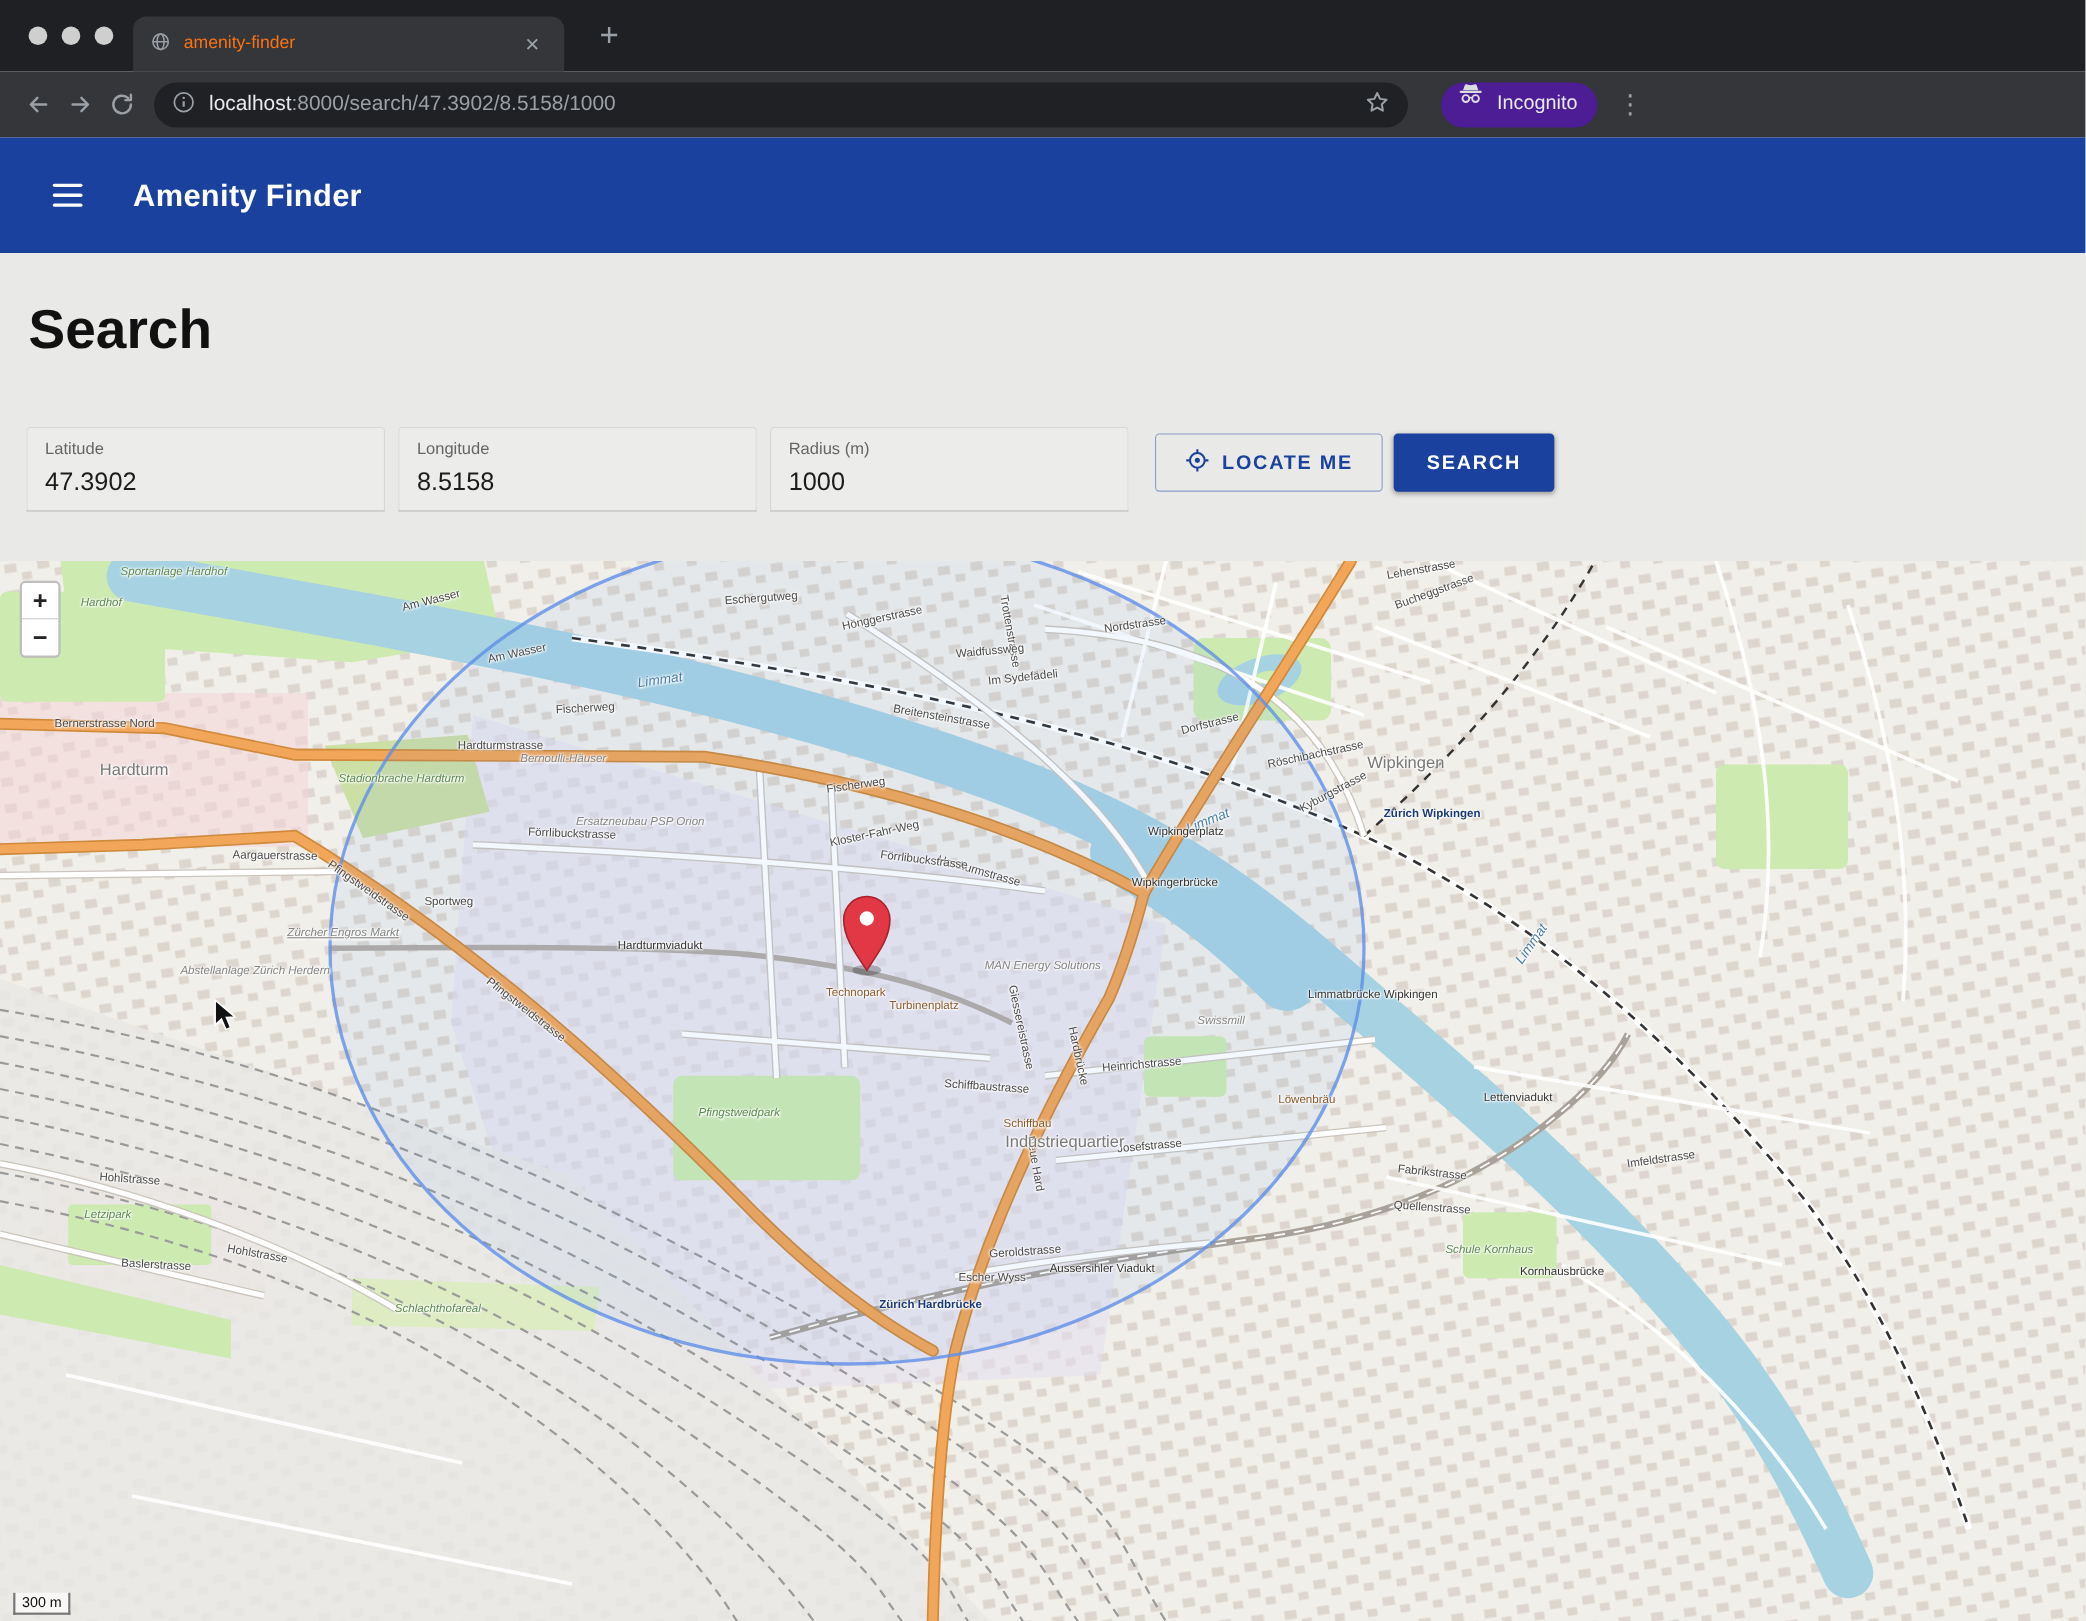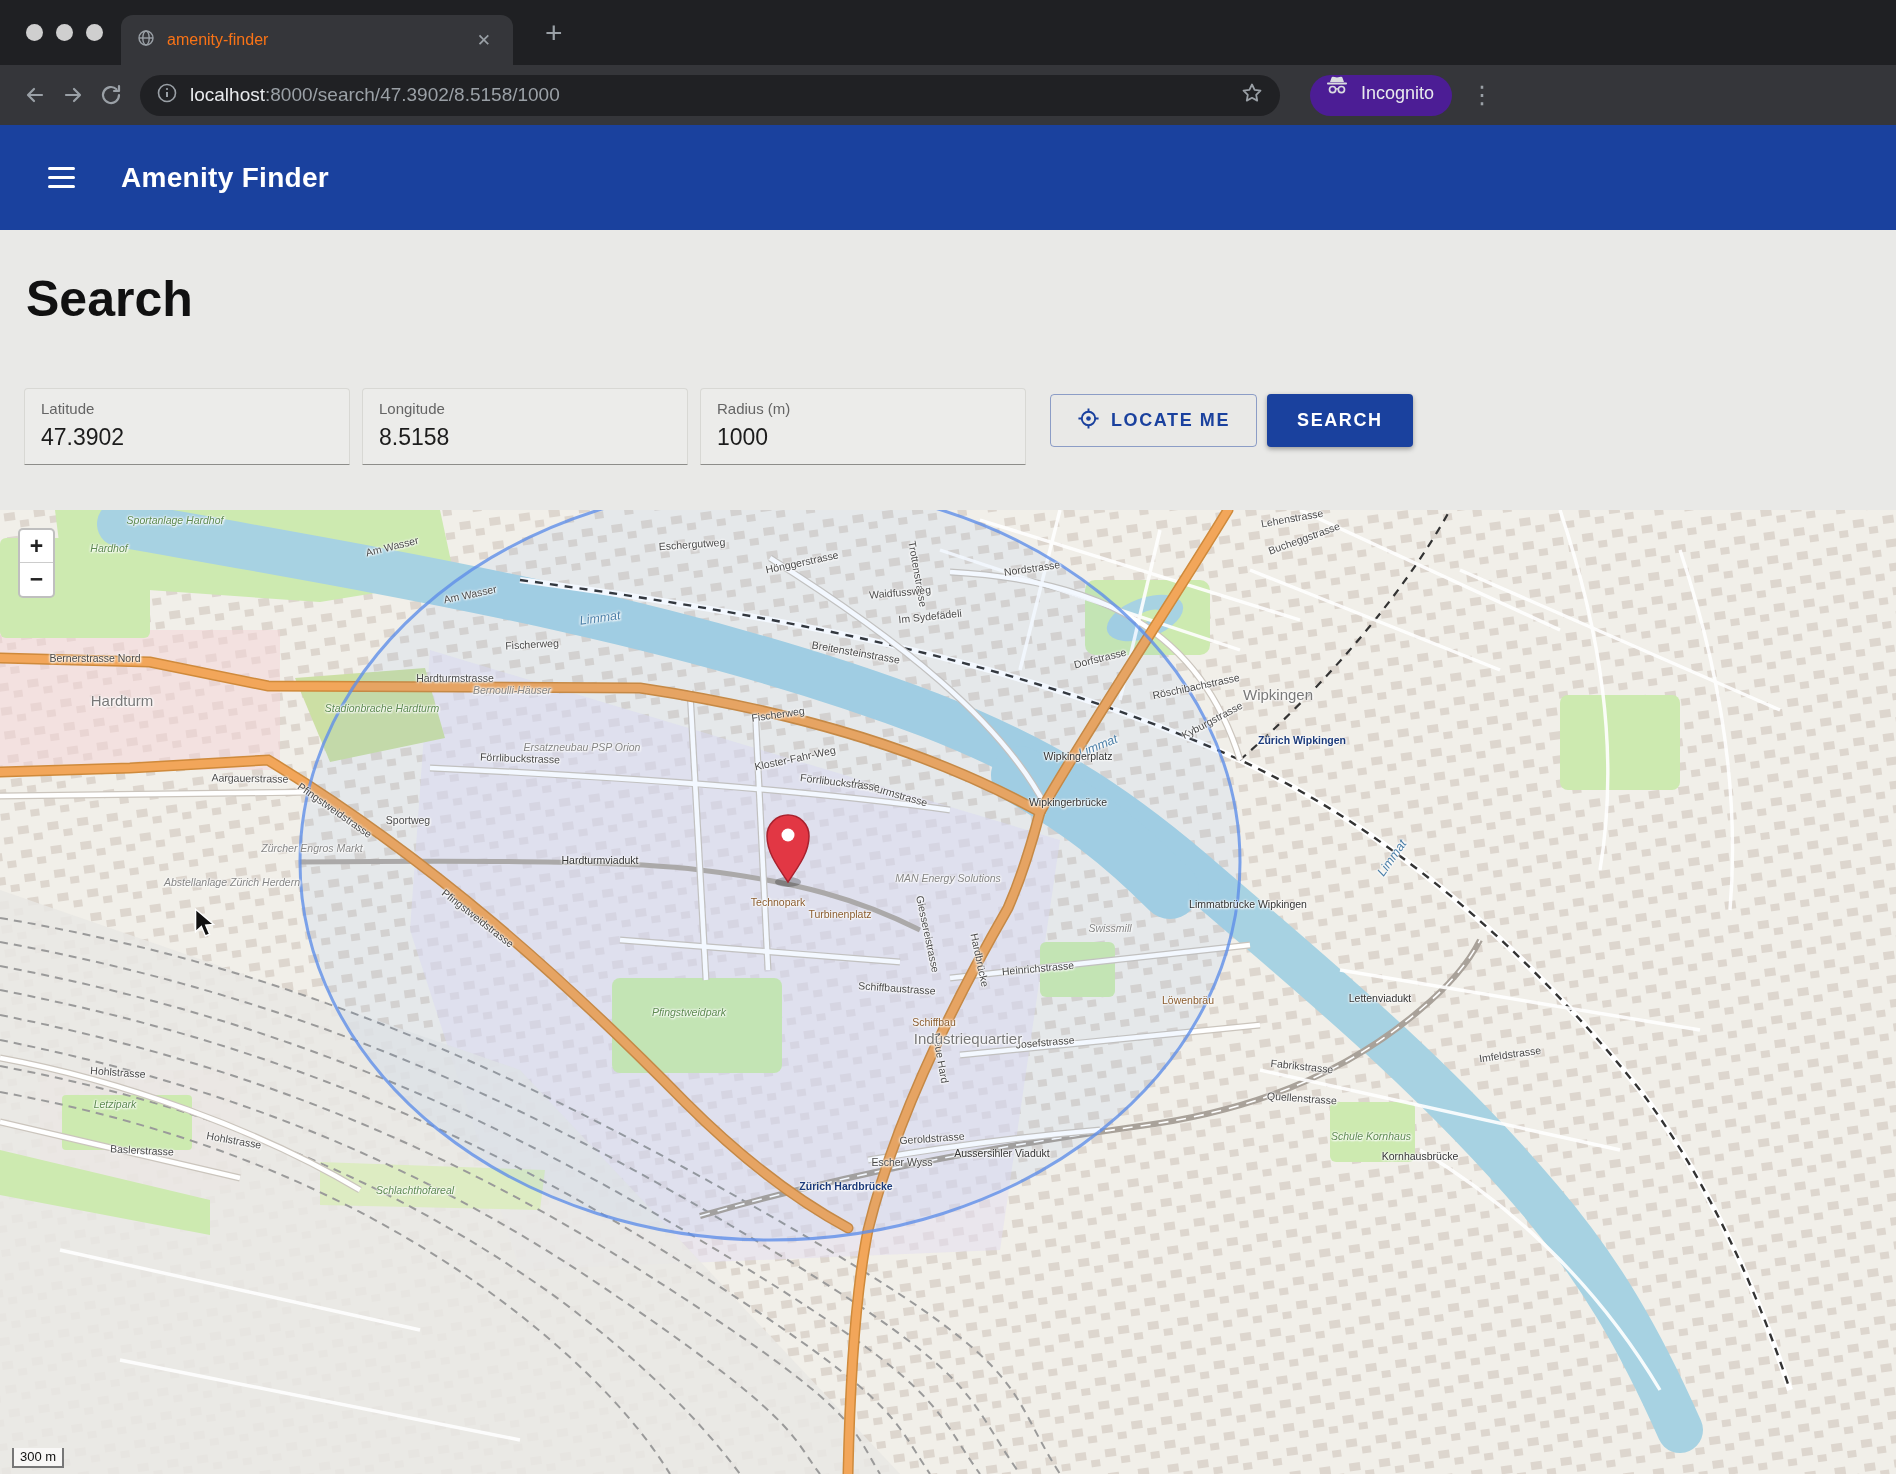--- a/index.html
+++ b/index.html
@@ -50,21 +50,21 @@
   .btn-filled { background:#1a419e; color:#fff; box-shadow:0 2px 5px rgba(0,0,0,.35); padding:0 30px; }
 
   
   .map { position:relative; width:1896px; height:964px; overflow:hidden; background:#f1efe9; }
   .map svg.basemap { position:absolute; inset:0; }
   .labels { position:absolute; inset:0; pointer-events:none; }
   .lb { position:absolute; transform:translate(-50%,-50%); white-space:nowrap;
     text-shadow:0 0 3px #fff,0 0 3px #fff,0 0 2px #fff,1px 1px 2px #fff; }
   .lb.road { font-size:10.5px; color:#4a4a4a; }
   .lb.place { font-size:15px; color:#787878; }
-  .lb.area { font-size:10.5px; font-style:italic; color:#5d8a50;margin-left:17px; }
+  .lb.area { font-size:10.5px; font-style:italic; color:#5d8a50; }
   .lb.areagrey { font-size:10.5px; font-style:italic; color:#858585; }
   .lb.water { font-size:12.5px; font-style:italic; color:#4b7fa8; }
   .lb.poi { font-size:10.5px; color:#8a5c2e; }
   .lb.station { font-size:10.5px; font-weight:700; color:#1b3a7a; }
   .lb.bridge { font-size:10.5px; color:#333; }
 
   .zoomctl { position:absolute; left:18px; top:18px; width:37px; background:#fff;
     border:2px solid rgba(0,0,0,.25); border-radius:5px; overflow:hidden; z-index:5; }
   .zoomctl div { height:33px; display:flex; align-items:center; justify-content:center;
     font-size:23px; font-weight:700; color:#222; cursor:pointer; }
@@ -365,21 +365,21 @@
       <span class="lb station" style="left: 1302px; top: 230px; transform: translate(-50%, -50%) rotate(0deg);">Zürich Wipkingen</span>
       <span class="lb station" style="left: 846px; top: 676px; transform: translate(-50%, -50%) rotate(0deg);">Zürich Hardbrücke</span>
       <span class="lb area" style="left: 158px; top: 10px; transform: translate(-50%, -50%) rotate(0deg);">Sportanlage Hardhof</span>
       <span class="lb area" style="left: 92px; top: 38px; transform: translate(-50%, -50%) rotate(0deg);">Hardhof</span>
       <span class="lb area" style="left: 365px; top: 198px; transform: translate(-50%, -50%) rotate(0deg);">Stadionbrache Hardturm</span>
       <span class="lb area" style="left: 672px; top: 502px; transform: translate(-50%, -50%) rotate(0deg);">Pfingstweidpark</span>
       <span class="lb area" style="left: 398px; top: 680px; transform: translate(-50%, -50%) rotate(0deg);">Schlachthofareal</span>
       <span class="lb area" style="left: 98px; top: 594px; transform: translate(-50%, -50%) rotate(0deg);">Letzipark</span>
       <span class="lb area" style="left: 1354px; top: 626px; transform: translate(-50%, -50%) rotate(0deg);">Schule Kornhaus</span>
       <span class="lb areagrey" style="left: 232px; top: 372px; transform: translate(-50%, -50%) rotate(0deg);">Abstellanlage Zürich Herdern</span>
-      <span class="lb areagrey" style="left: 312px; top: 338px; transform: translate(-50%, -50%) rotate(0deg);">Zürcher Engros Markt</span>
+      <span class="lb areagrey" style="left: 312px; top: 338px; transform: translate(-50%, -50%) rotate(0deg); text-decoration: underline;">Zürcher Engros Markt</span>
       <span class="lb areagrey" style="left: 582px; top: 200px; transform: translate(-50%, -50%) rotate(0deg); margin-top: 37px;">Ersatzneubau PSP Orion</span>
       <span class="lb areagrey" style="left: 512px; top: 180px; transform: translate(-50%, -50%) rotate(0deg);">Bernoulli-Häuser</span>
       <span class="lb areagrey" style="left: 948px; top: 368px; transform: translate(-50%, -50%) rotate(0deg);">MAN Energy Solutions</span>
       <span class="lb areagrey" style="left: 1110px; top: 418px; transform: translate(-50%, -50%) rotate(0deg);">Swissmill</span>
       <span class="lb poi" style="left: 778px; top: 392px; transform: translate(-50%, -50%) rotate(0deg);">Technopark</span>
       <span class="lb poi" style="left: 840px; top: 404px; transform: translate(-50%, -50%) rotate(0deg);">Turbinenplatz</span>
       <span class="lb poi" style="left: 934px; top: 512px; transform: translate(-50%, -50%) rotate(0deg);">Schiffbau</span>
       <span class="lb poi" style="left: 1188px; top: 490px; transform: translate(-50%, -50%) rotate(0deg);">Löwenbräu</span>
       <span class="lb bridge" style="left: 1068px; top: 292px; transform: translate(-50%, -50%) rotate(0deg);">Wipkingerbrücke</span>
       <span class="lb bridge" style="left: 600px; top: 350px; transform: translate(-50%, -50%) rotate(0deg);">Hardturmviadukt</span>

